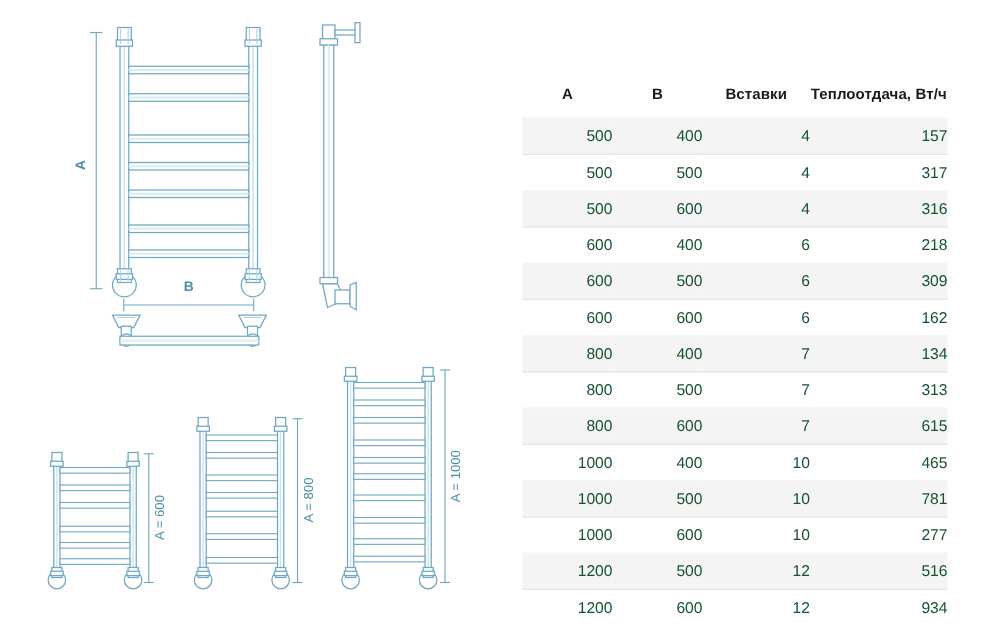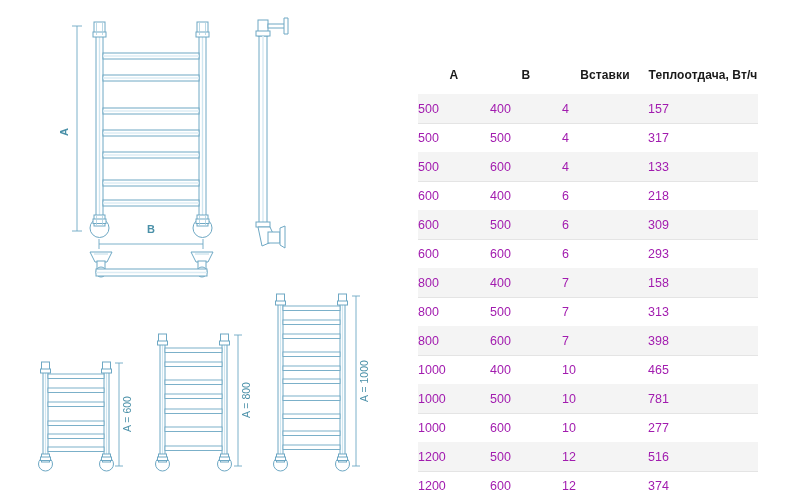--- a/index.html
+++ b/index.html
@@ -52,23 +52,23 @@
     font-size: 12px;
     font-weight: bold;
     color: #1a1a1a;
     padding: 10px 0 12px 0;
     text-align: center;
     border: none;
     background: #ffffff;
     letter-spacing: 0.1px;
   }
   table.spec tbody td {
-    text-align: left;
+    text-align: right;
     padding: 7px 0 7px 0;
-    color: #a21caf;
+    color: #14532d;
     font-size: 12.5px;
     border-top: 1px solid #e4e4e4;
   }
   table.spec tbody tr.striped td {
     background: #f4f4f4;
     border-top: 1px solid #f4f4f4;
   }
   table.spec tbody tr:last-child td {
     border-bottom: 1px solid #e4e4e4;
   }
@@ -330,57 +330,57 @@
           <tr>
             <td>500</td>
             <td>500</td>
             <td>4</td>
             <td>317</td>
           </tr>
           <tr class="striped">
             <td>500</td>
             <td>600</td>
             <td>4</td>
-            <td>133</td>
+            <td>316</td>
           </tr>
           <tr>
             <td>600</td>
             <td>400</td>
             <td>6</td>
             <td>218</td>
           </tr>
           <tr class="striped">
             <td>600</td>
             <td>500</td>
             <td>6</td>
             <td>309</td>
           </tr>
           <tr>
             <td>600</td>
             <td>600</td>
             <td>6</td>
-            <td>293</td>
+            <td>162</td>
           </tr>
           <tr class="striped">
             <td>800</td>
             <td>400</td>
             <td>7</td>
-            <td>158</td>
+            <td>134</td>
           </tr>
           <tr>
             <td>800</td>
             <td>500</td>
             <td>7</td>
             <td>313</td>
           </tr>
           <tr class="striped">
             <td>800</td>
             <td>600</td>
             <td>7</td>
-            <td>398</td>
+            <td>615</td>
           </tr>
           <tr>
             <td>1000</td>
             <td>400</td>
             <td>10</td>
             <td>465</td>
           </tr>
           <tr class="striped">
             <td>1000</td>
             <td>500</td>
@@ -396,19 +396,19 @@
           <tr class="striped">
             <td>1200</td>
             <td>500</td>
             <td>12</td>
             <td>516</td>
           </tr>
           <tr>
             <td>1200</td>
             <td>600</td>
             <td>12</td>
-            <td>374</td>
+            <td>934</td>
           </tr>
         </tbody>
     </table>
   </div>
 
 </div>
 
 </body></html>

